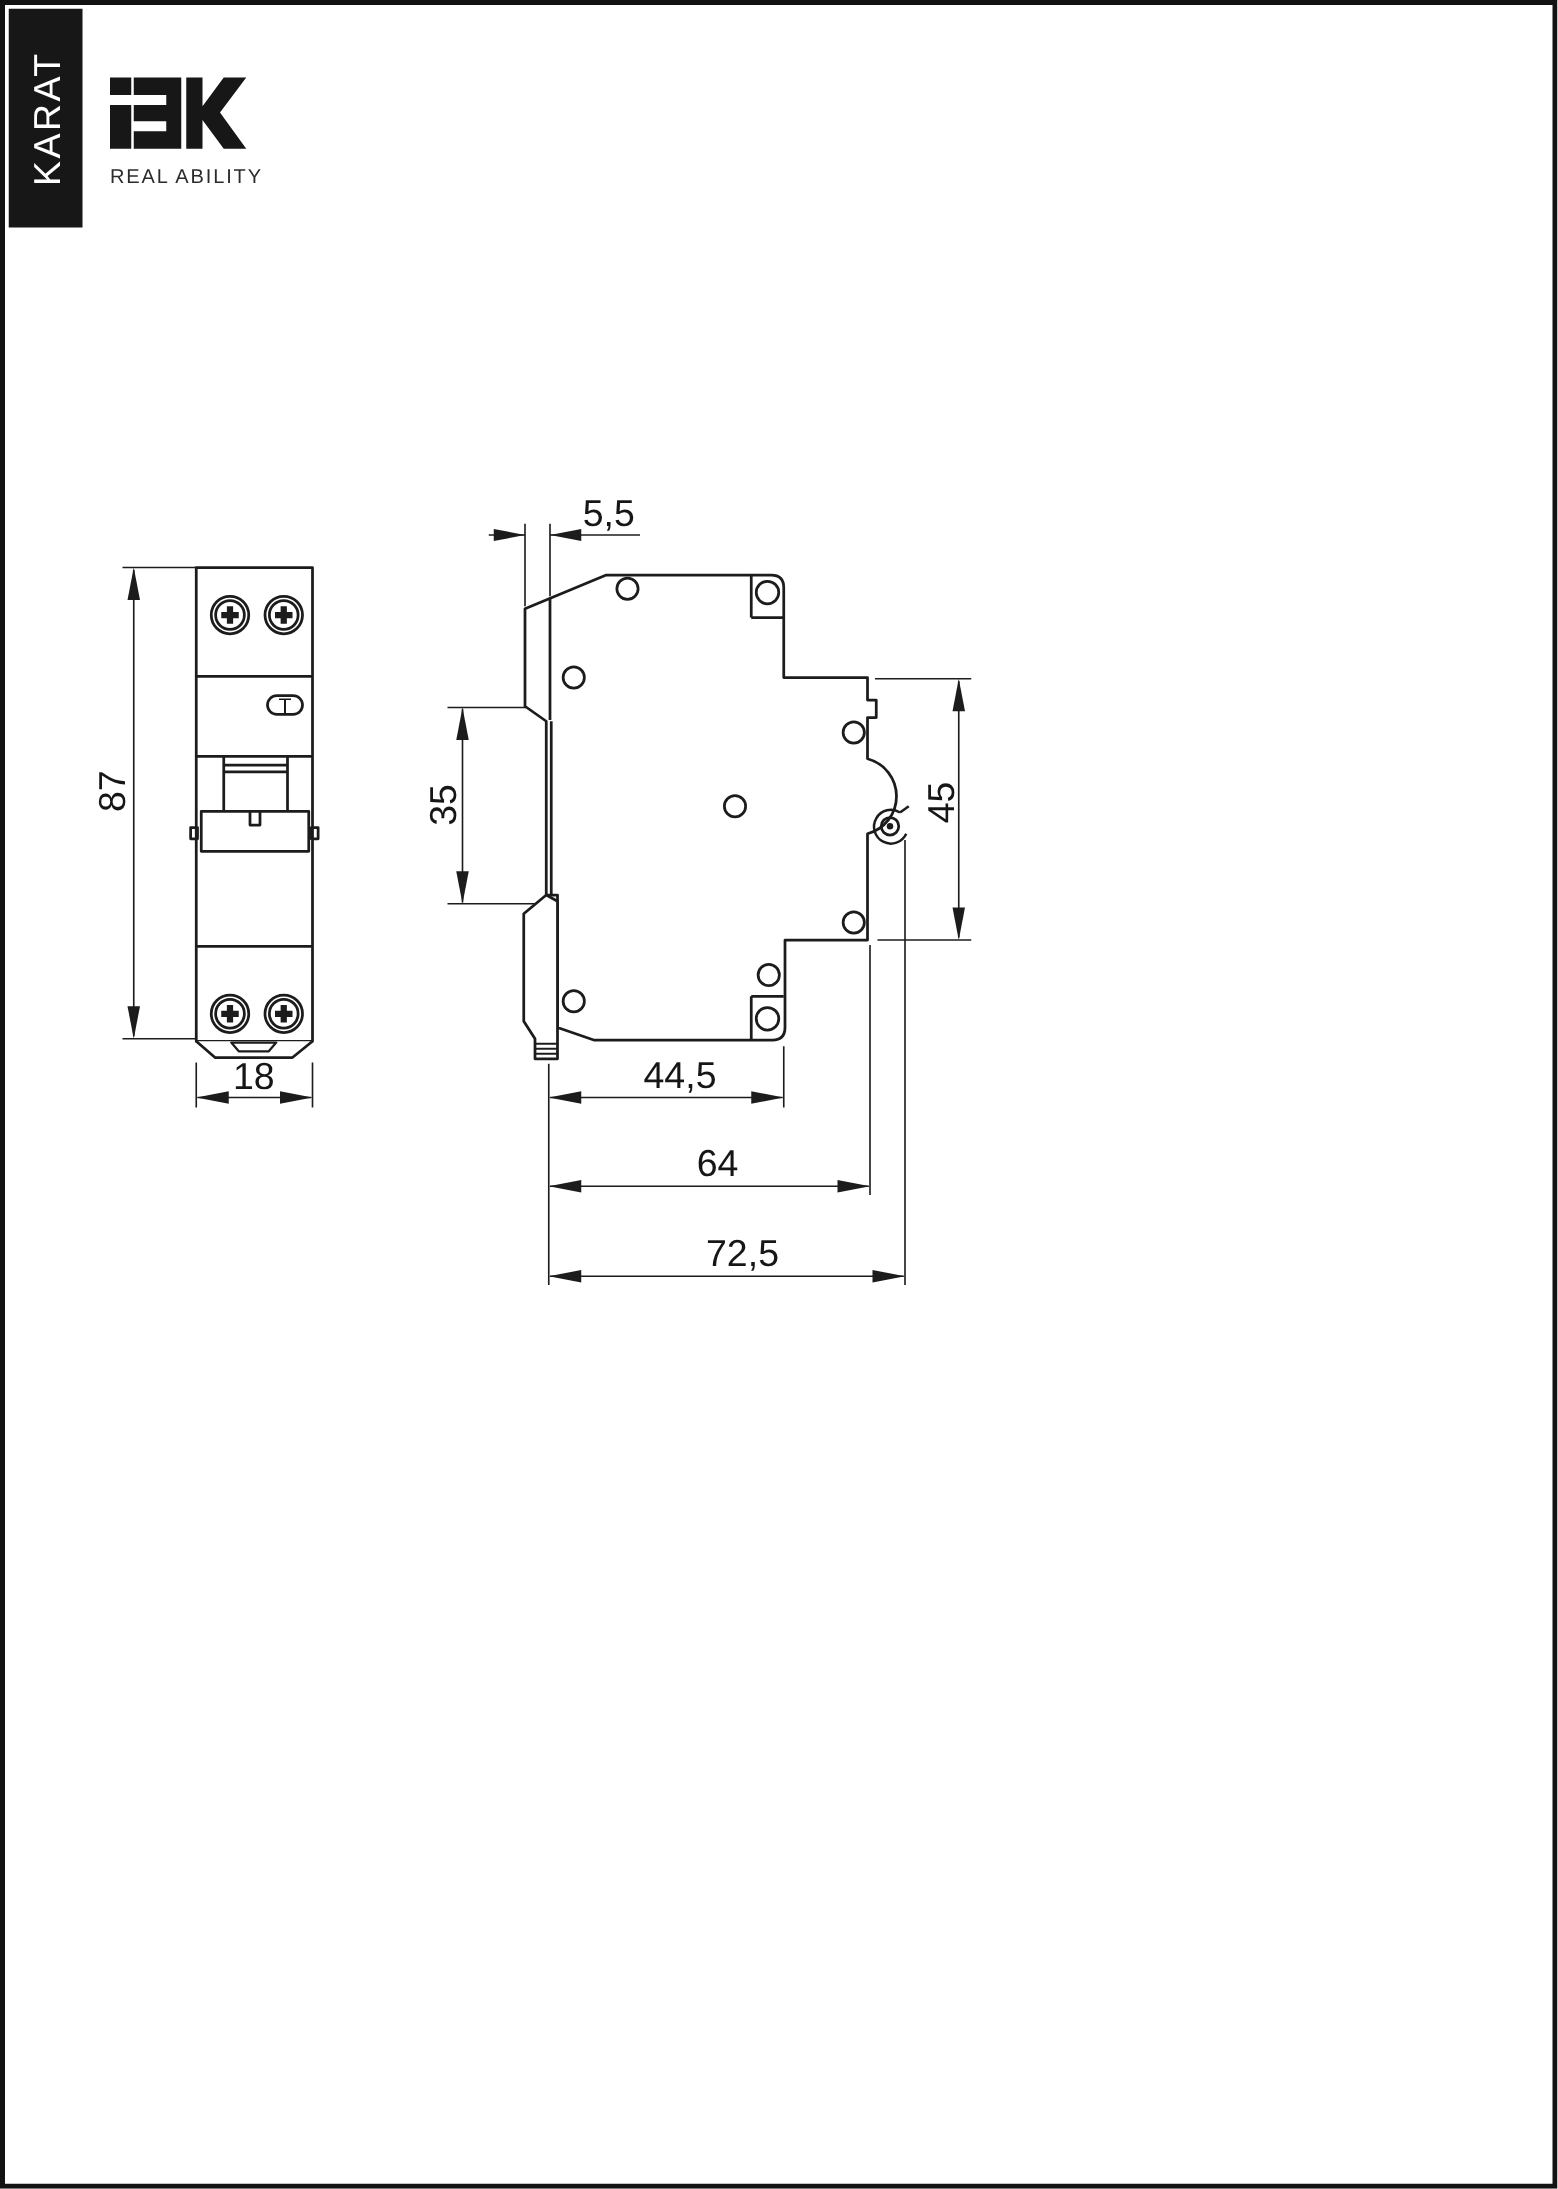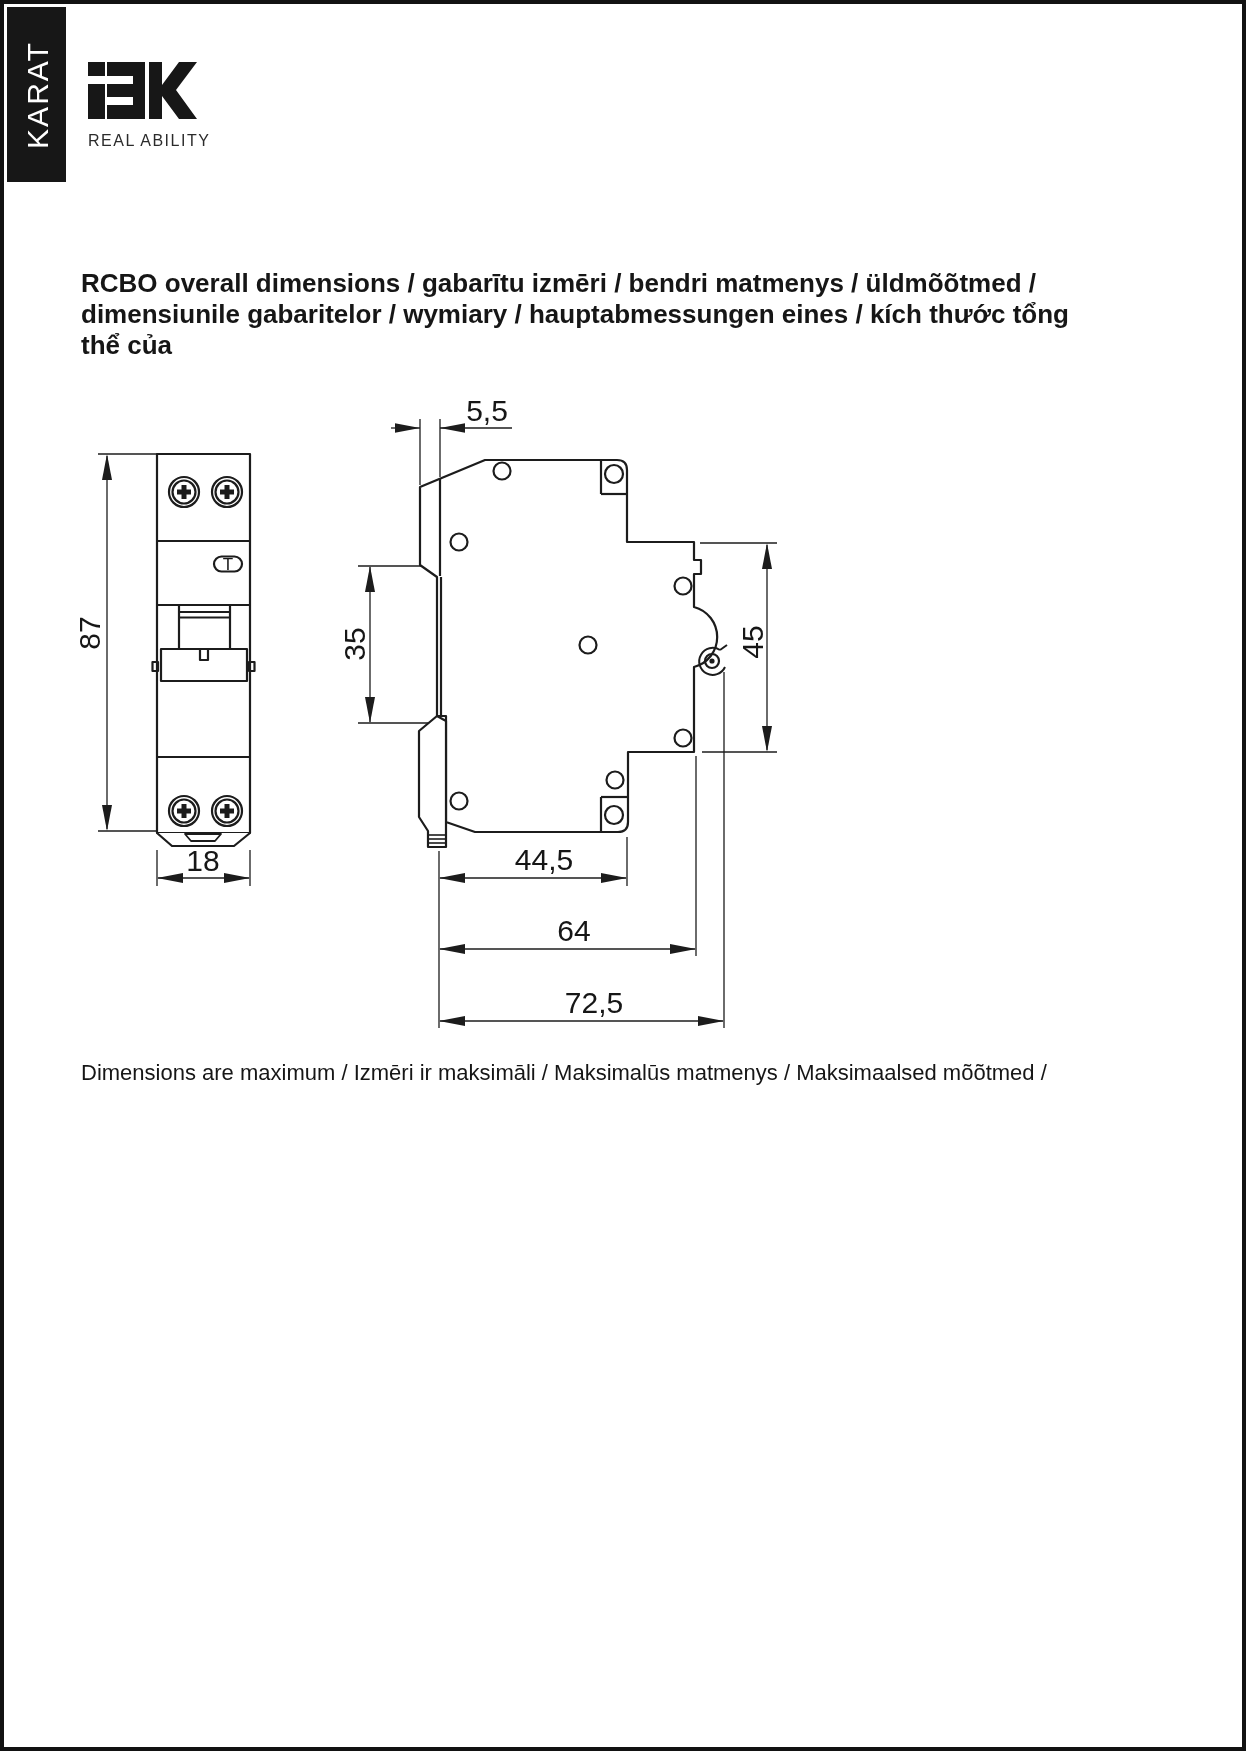--- a/index.html
+++ b/index.html
@@ -190,22 +190,17 @@
       <text x="483" y="417" text-anchor="middle">5,5</text>
       <text transform="translate(361,640) rotate(-90)" text-anchor="middle">35</text>
       <text transform="translate(759,638) rotate(-90)" text-anchor="middle">45</text>
       <text x="540" y="866" text-anchor="middle">44,5</text>
       <text x="570" y="937" text-anchor="middle">64</text>
       <text x="590" y="1009" text-anchor="middle">72,5</text>
       <text x="224" y="566" text-anchor="middle" font-size="17">T</text>
     </g>
   </svg>
 
-  <div class="title">
-    <div>RCBO overall dimensions / gabarītu izmēri / bendri matmenys / üldmõõtmed /</div>
-    <div>dimensiunile gabaritelor / wymiary / hauptabmessungen eines / kích thước tổng thể của</div>
+
+  <div class="note">
   </div>
 
-  <div class="note">
-    <div>Dimensions are maximum / Izmēri ir maksimāli / Maksimalūs matmenys / Maksimaalsed mõõtmed /</div>
-  </div>
-
 </div>
 
 </body></html>

